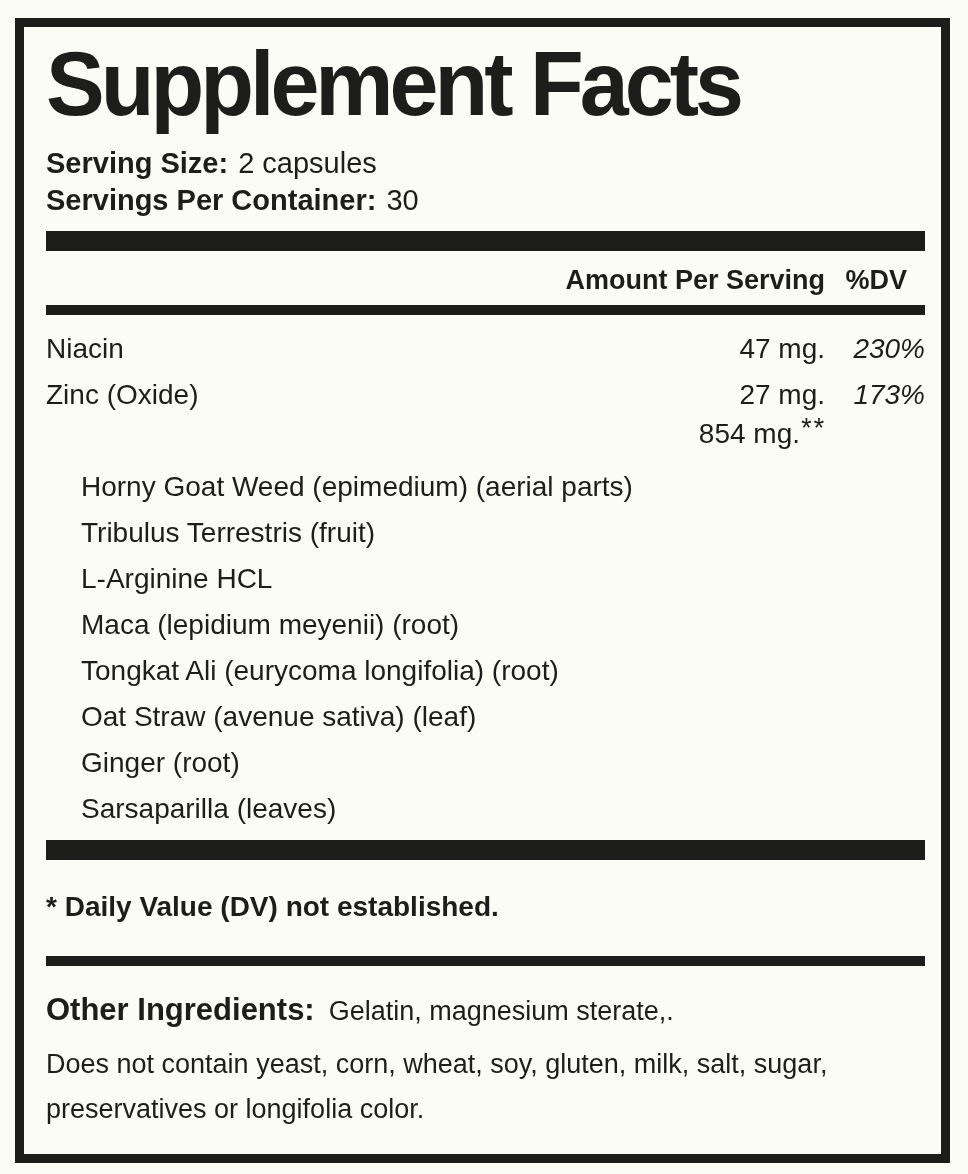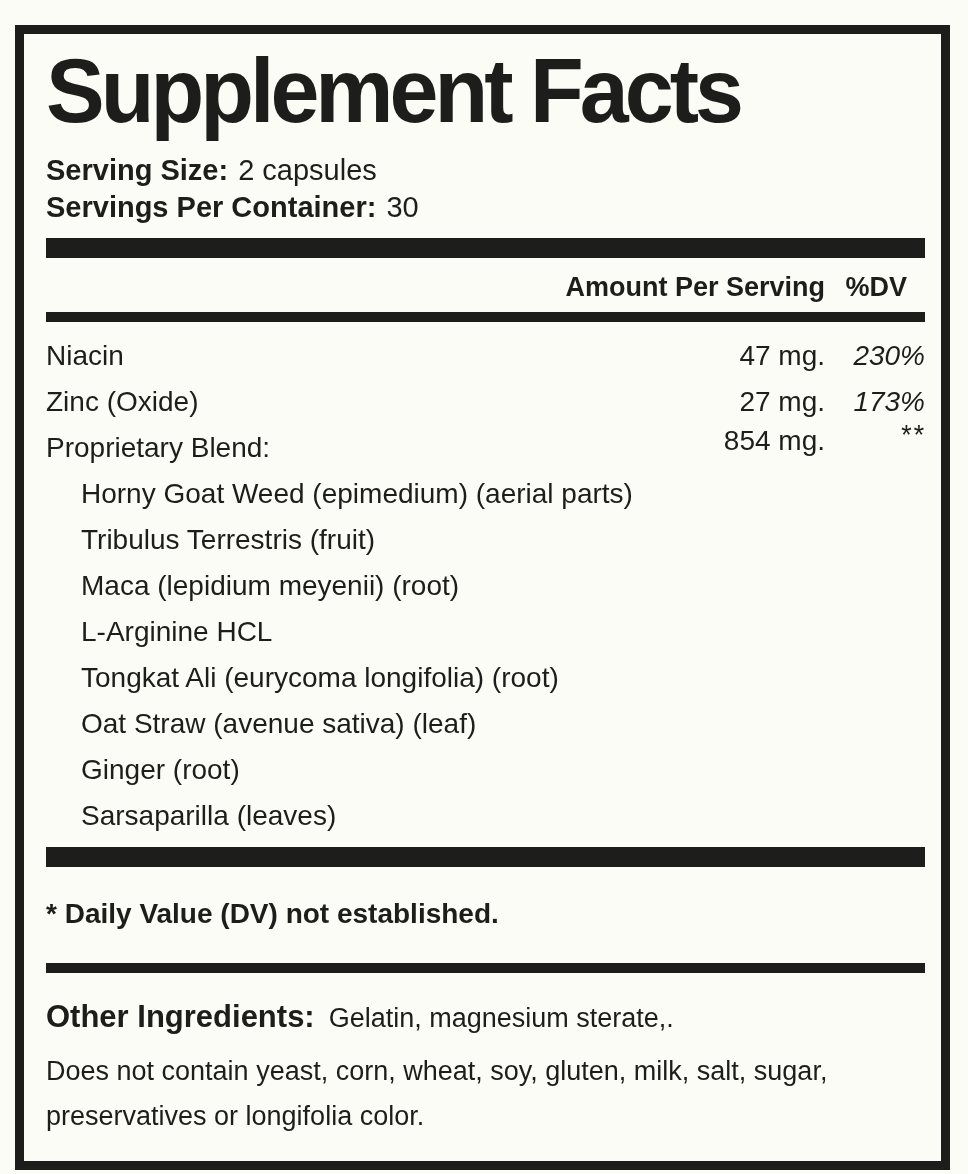--- a/index.html
+++ b/index.html
@@ -8,21 +8,21 @@
     width: 968px;
     height: 1174px;
     background: #fcfcf6;
     font-family: "Liberation Sans", sans-serif;
     color: #1d1d1b;
     overflow: hidden;
   }
   .label {
     position: absolute;
     left: 15px;
-    top: 25px;
+    top: 18px;
     width: 917px;   
     height: 1127px; 
     border: 9px solid #1d1d1b;
     background: #fcfcf6;
     box-sizing: content-box;
   }
   .content {
     padding: 0 16px 0 22px;
   }
   .title {
@@ -134,29 +134,28 @@
         <span class="n-dv">230%</span>
       </div>
 
       <div class="n-row">
         <span class="n-name">Zinc (Oxide)</span>
         <span class="n-amount">27 mg.</span>
         <span class="n-dv">173%</span>
       </div>
 
       <div class="n-row row-blend">
-        <span class="n-name">Proprietary Blend:</span>
         <span class="n-amount">854 mg.</span>
         <span class="n-dv">**</span>
       </div>
 
       <div class="blend-item">Horny Goat Weed (epimedium) (aerial parts)</div>
       <div class="blend-item">Tribulus Terrestris (fruit)</div>
+      <div class="blend-item">L-Arginine HCL</div>
       <div class="blend-item">Maca (lepidium meyenii) (root)</div>
-      <div class="blend-item">L-Arginine HCL</div>
       <div class="blend-item">Tongkat Ali (eurycoma longifolia) (root)</div>
       <div class="blend-item">Oat Straw (avenue sativa) (leaf)</div>
       <div class="blend-item">Ginger (root)</div>
       <div class="blend-item">Sarsaparilla (leaves)</div>
 
     </div>
 
     <div class="bar bar-thick" style="margin-top:0;"></div>
 
     <div class="footnote">* Daily Value (DV) not established.</div>

